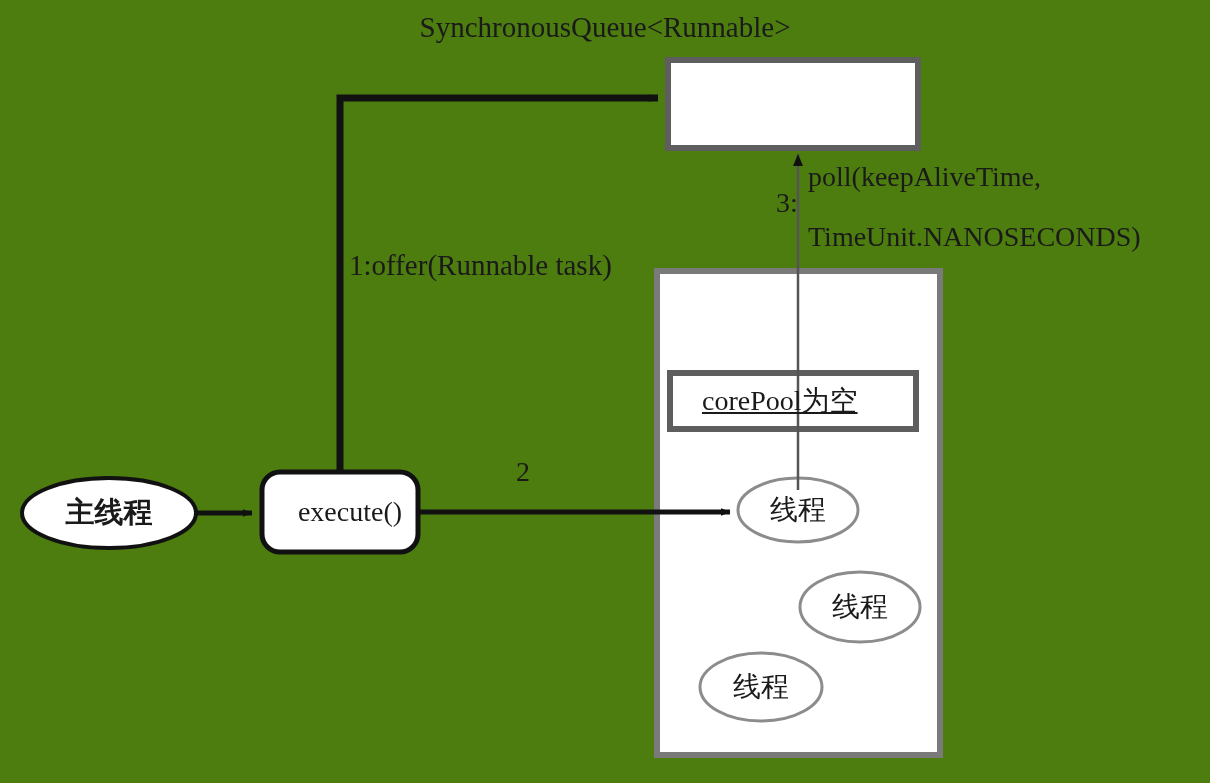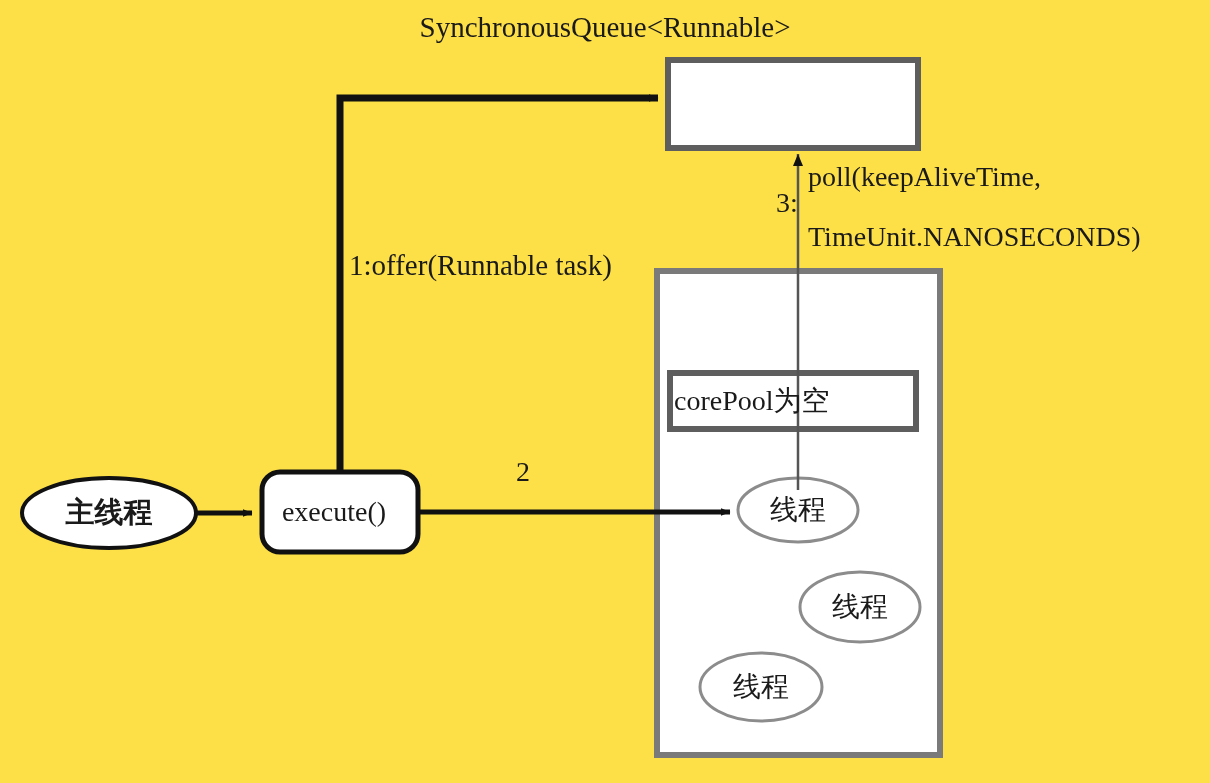--- a/index.html
+++ b/index.html
@@ -8,21 +8,21 @@
     background: #ffffff;
   }
   body {
     font-family: "Liberation Serif", "DejaVu Serif", serif;
     color: #111111;
   }
   #canvas {
     position: relative;
     width: 1210px;
     height: 783px;
-    background: #fde047;
+    background: #4d7c0f;
     overflow: hidden;
   }
   #diagram-svg {
     position: absolute;
     left: 0;
     top: 0;
     width: 1210px;
     height: 783px;
   }
   .lbl {
@@ -48,25 +48,25 @@
     text-align: center;
     font-size: 29px;
   }
   #offer-label      { left: 349px; top: 218px; font-size: 29px; margin-top: 32px; }
   #poll-line1-label { left: 808px; top: 162px; font-size: 28px; }
   #poll-line2-label { left: 808px; top: 222px; font-size: 28px; }
   #poll-step-label  { left: 776px; top: 188px; font-size: 28px; }
   #step2-label      { left: 516px; top: 457px; font-size: 28px; }
   #maxpool-label    { left: 672px; top: 300px; font-size: 28px; }
 
-  #corepool-text { left: 662px; top: 373px; width: 246px; height: 56px;
+  #corepool-text { left: 690px; top: 373px; width: 246px; height: 56px;
                    justify-content: flex-start; padding-left: 12px;
-                   box-sizing: border-box; font-size: 28px; }
+                   box-sizing: border-box; font-size: 28px; text-decoration: underline; }
   #main-thread-text { left: 22px;  top: 478px; width: 174px; height: 70px; font-size: 29px; font-weight: bold; }
-  #execute-text     { left: 256px; top: 472px; width: 156px; height: 80px; font-size: 28px; }
+  #execute-text     { left: 272px; top: 472px; width: 156px; height: 80px; font-size: 28px; }
   #thread1-text     { left: 738px; top: 478px; width: 120px; height: 64px; font-size: 28px; }
   #thread2-text     { left: 800px; top: 572px; width: 120px; height: 70px; font-size: 28px; }
   #thread3-text     { left: 700px; top: 653px; width: 122px; height: 68px; font-size: 28px; }
 </style>
 </head>
 <body>
 
 <div id="canvas">
 
   <svg id="diagram-svg" viewBox="0 0 1210 783" xmlns="http://www.w3.org/2000/svg">

